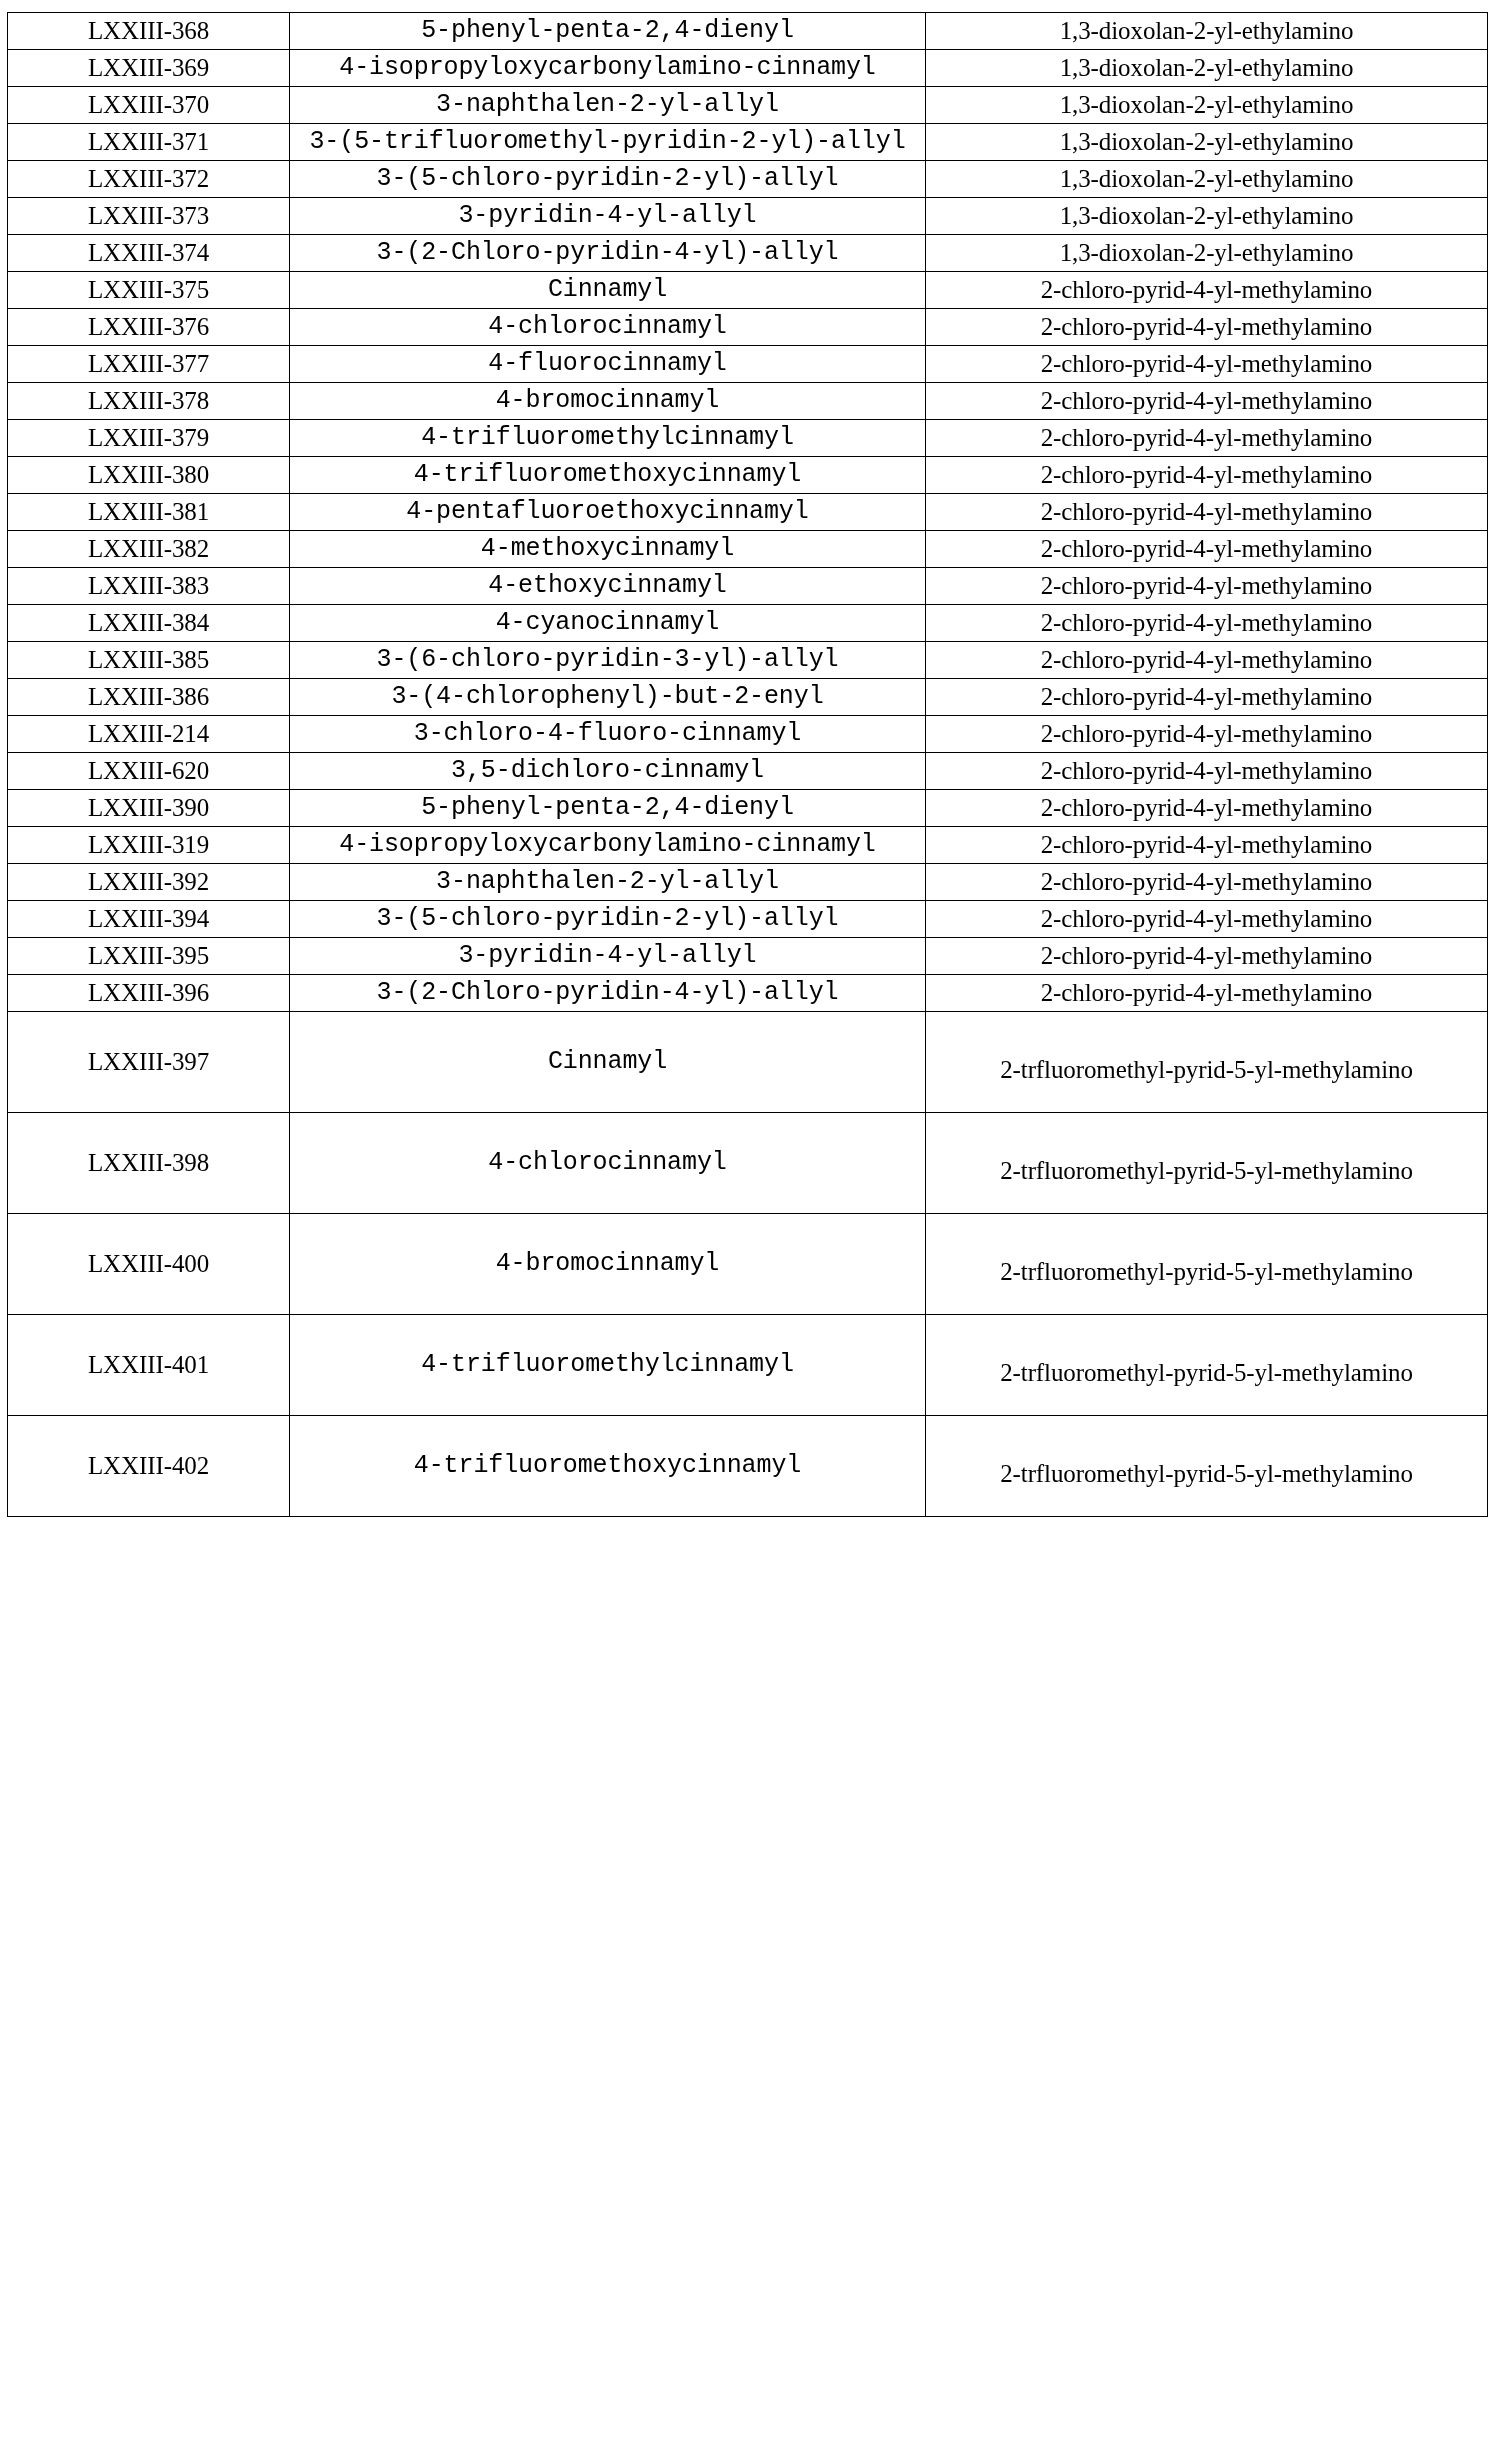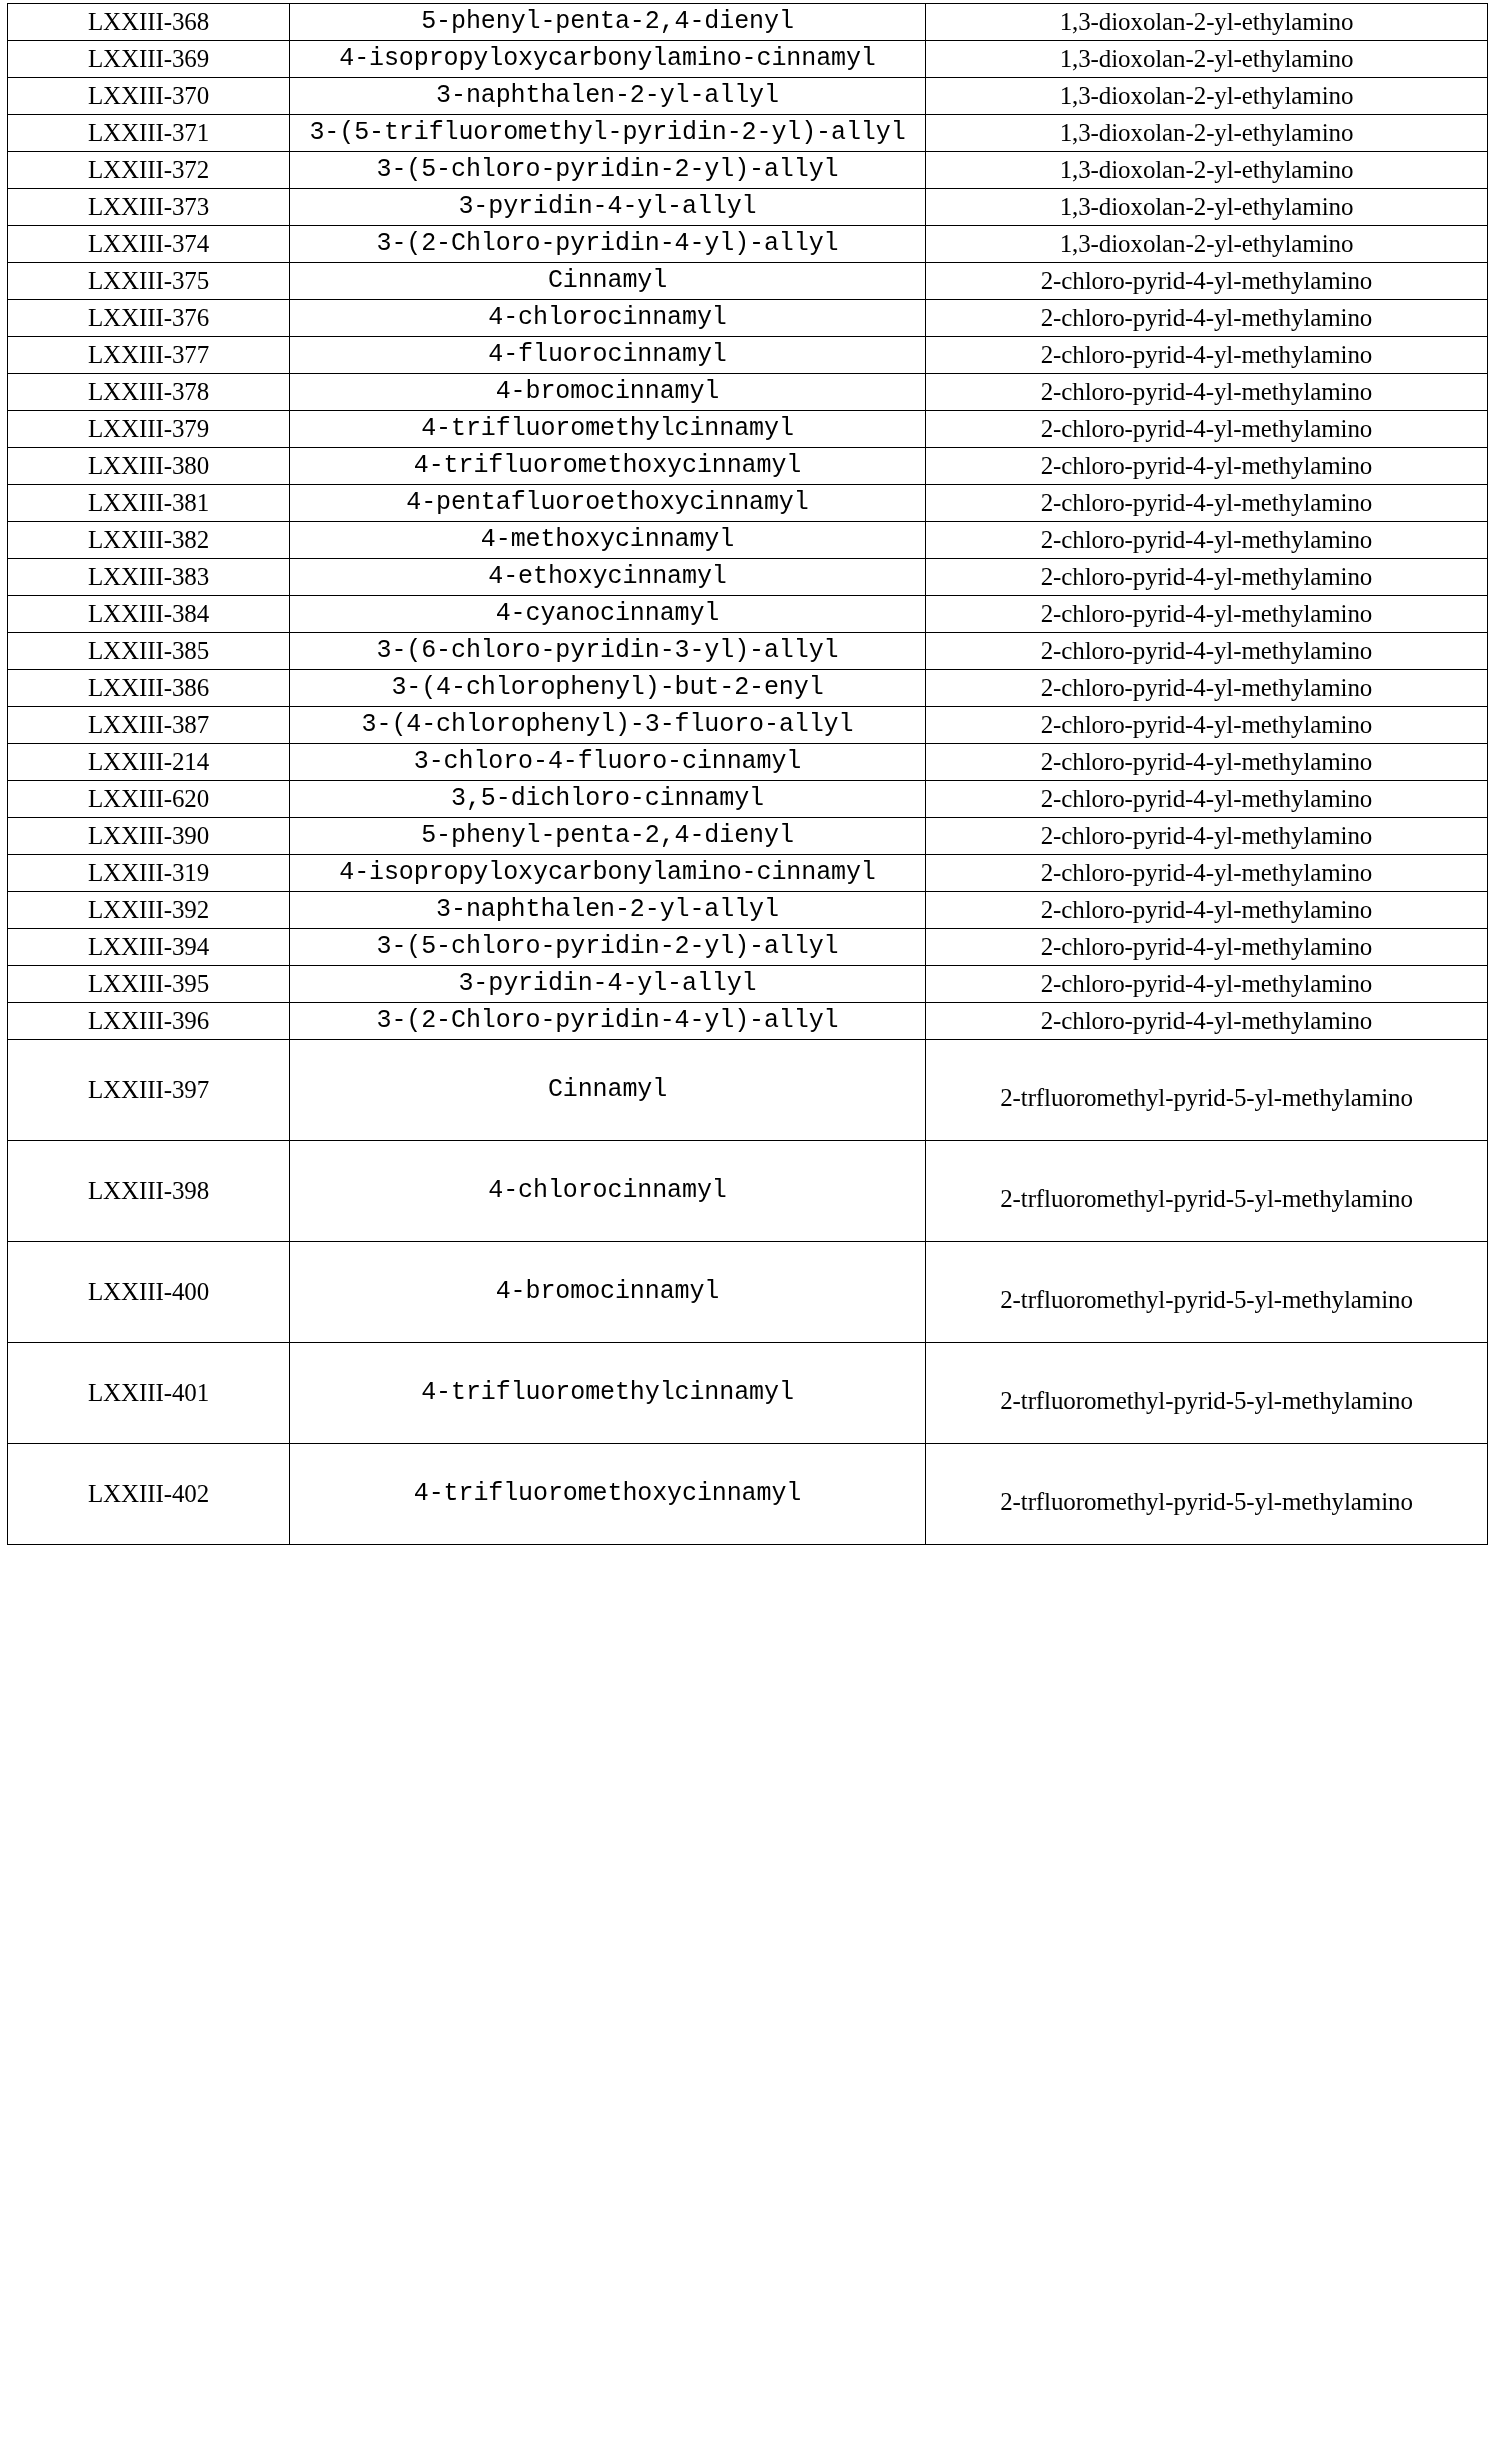--- a/index.html
+++ b/index.html
@@ -21,21 +21,21 @@
     width: 1505px;
     height: 2462px;
     background: #ffffff;
   }
 
   table.compound-table {
     border-collapse: collapse;
     table-layout: fixed;
     width: 1480px;
     margin-left: 7px;
-    margin-top: 3px;
+    margin-top: 12px;
   }
 
   table.compound-table td {
     border: 1.7px solid #000000;
     padding: 0;
     vertical-align: middle;
     text-align: center;
     font-size: 25px;
     line-height: 1.18;
     letter-spacing: -0.1px;
@@ -184,25 +184,20 @@
           <td class="cell-id">LXXIII-385</td>
           <td class="cell-r1">3-(6-chloro-pyridin-3-yl)-allyl</td>
           <td class="cell-r2">2-chloro-pyrid-4-yl-methylamino</td>
         </tr>
         <tr class="row-std">
           <td class="cell-id">LXXIII-386</td>
           <td class="cell-r1">3-(4-chlorophenyl)-but-2-enyl</td>
           <td class="cell-r2">2-chloro-pyrid-4-yl-methylamino</td>
         </tr>
         <tr class="row-std">
-          <td class="cell-id">LXXIII-387</td>
-          <td class="cell-r1">3-(4-chlorophenyl)-3-fluoro-allyl</td>
-          <td class="cell-r2">2-chloro-pyrid-4-yl-methylamino</td>
-        </tr>
-        <tr class="row-std">
           <td class="cell-id">LXXIII-214</td>
           <td class="cell-r1">3-chloro-4-fluoro-cinnamyl</td>
           <td class="cell-r2">2-chloro-pyrid-4-yl-methylamino</td>
         </tr>
         <tr class="row-std">
           <td class="cell-id">LXXIII-620</td>
           <td class="cell-r1">3,5-dichloro-cinnamyl</td>
           <td class="cell-r2">2-chloro-pyrid-4-yl-methylamino</td>
         </tr>
         <tr class="row-std">

